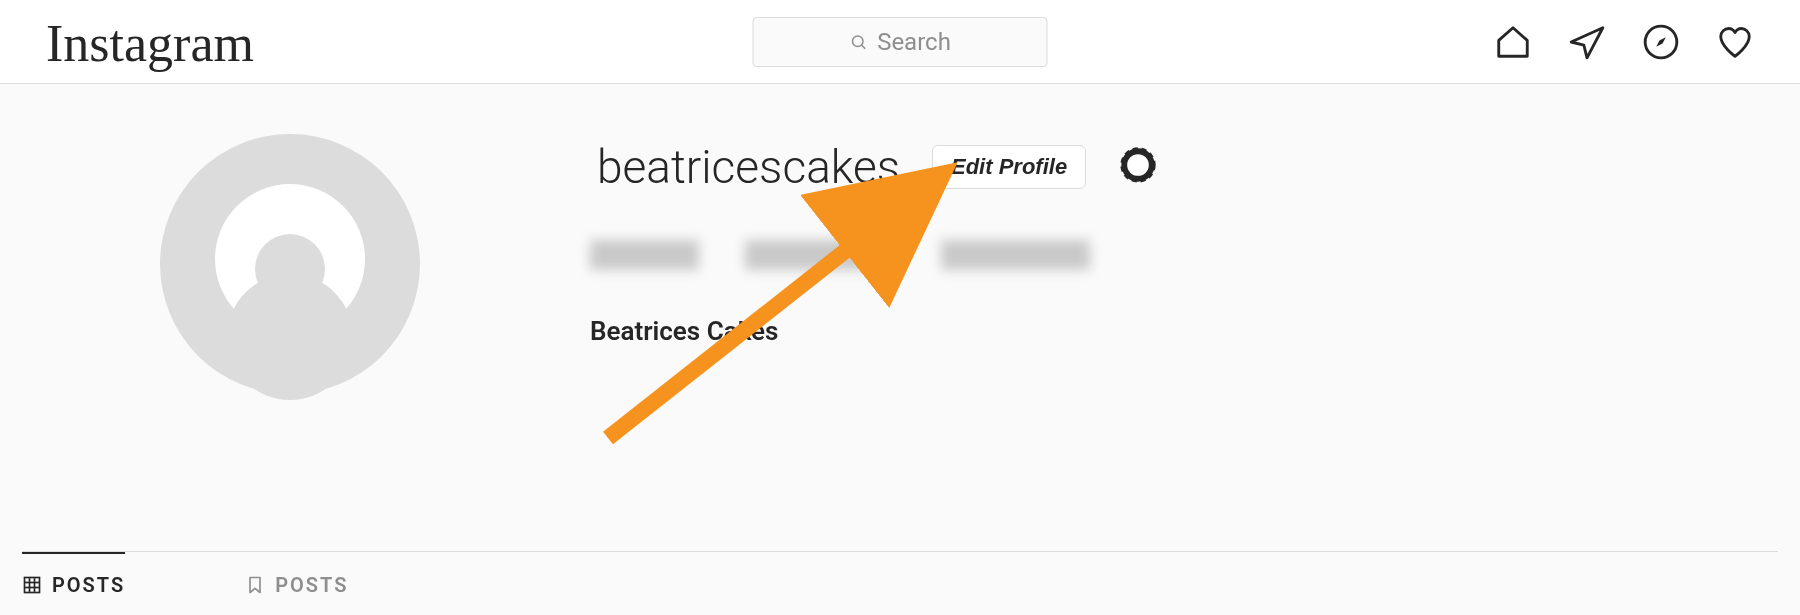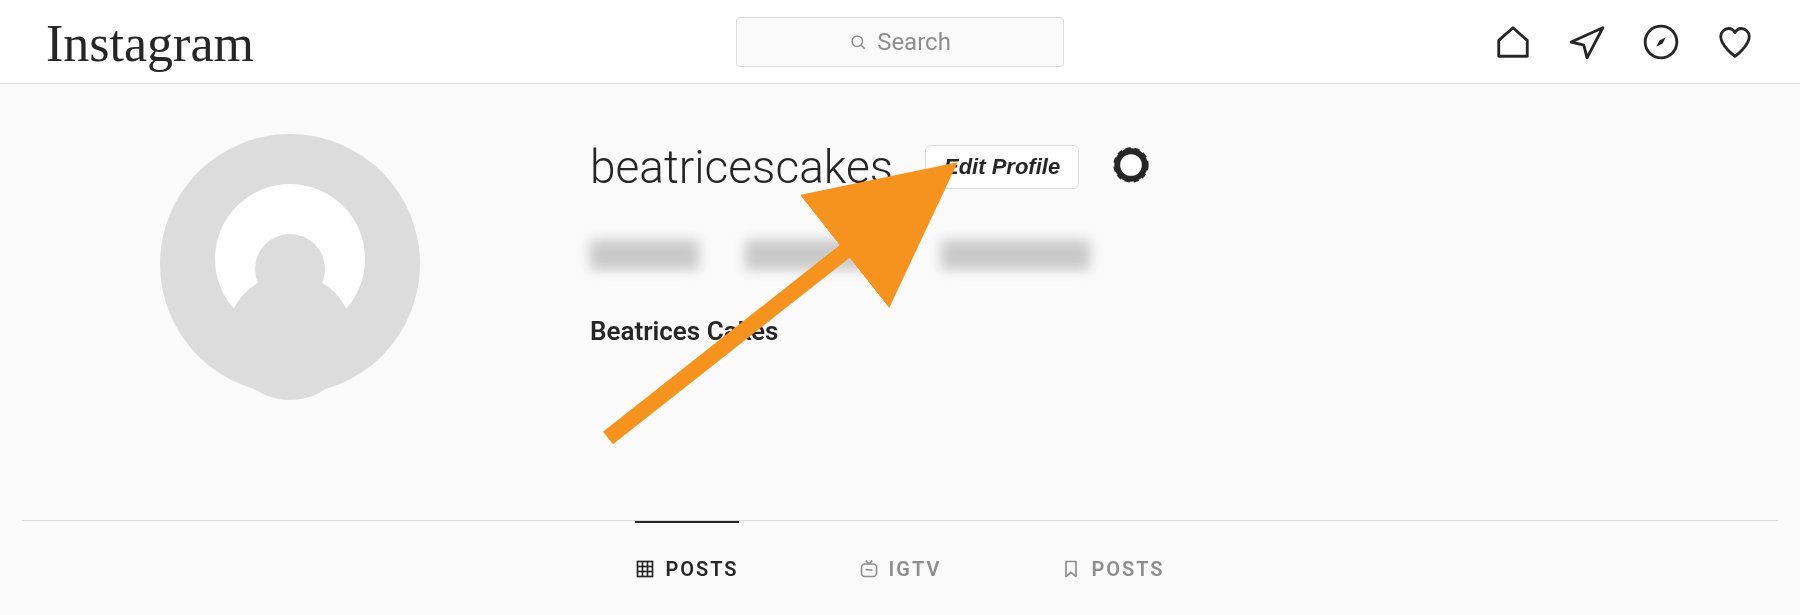--- a/index.html
+++ b/index.html
@@ -29,21 +29,21 @@
     font-weight: 500;
     color: #262626;
     line-height: 1;
     margin-left: 6px;
     margin-top: 4px;
   }
   .search-wrap {
     position: absolute;
     left: 50%;
     transform: translateX(-50%);
-    width: 328px;
+    width: 295px;
   }
   .search {
     width: 100%;
     height: 50px;
     background: #fafafa;
     border: 1px solid #dbdbdb;
     border-radius: 4px;
     display: flex;
     align-items: center;
     justify-content: center;
@@ -96,20 +96,21 @@
   }
 
   .info {
     margin-left: 170px;
     padding-top: 6px;
   }
   .row1 {
     display: flex;
     align-items: center;
     gap: 32px;
+    margin-left: 7px;
   }
   .username {
     font-size: 46px;
     font-weight: 300;
     color: #262626;
   }
   .edit-btn {
     border: 1px solid #dbdbdb;
     background: #ffffff;
     border-radius: 6px;
@@ -149,23 +150,22 @@
   
   .tabs-wrap {
     position:absolute;
     left:0; right:0;
     bottom: 0;
     padding: 0 22px;
   }
   .tabs-line{
     border-top:1px solid #dbdbdb;
     display:flex;
-    justify-content:center;
     gap: 120px;
-    height: 95px;
+    height: 64px;
     align-items:center;
   }
   .tab {
     display:flex;
     align-items:center;
     gap:10px;
     font-size: 20px;
     font-weight:600;
     letter-spacing: 2px;
     color:#8e8e8e;
@@ -265,28 +265,20 @@
         <rect x="3" y="3" width="18" height="18"></rect>
           <line x1="9" y1="3" x2="9" y2="21"></line>
           <line x1="15" y1="3" x2="15" y2="21"></line>
           <line x1="3" y1="9" x2="21" y2="9"></line>
           <line x1="3" y1="15" x2="21" y2="15"></line>
       </svg>
       <span>POSTS</span>
     </div>
     <div class="tab">
       <svg width="20" height="20" viewBox="0 0 24 24" fill="none" stroke="#8e8e8e" stroke-width="2" stroke-linejoin="round">
-        <rect x="3" y="6" width="18" height="15" rx="4"></rect>
-          <path d="M8 2 L12 6 L16 2"></path>
-          <path d="M8 13 C10 12 14 14 16 13"></path>
-      </svg>
-      <span>IGTV</span>
-    </div>
-    <div class="tab">
-      <svg width="20" height="20" viewBox="0 0 24 24" fill="none" stroke="#8e8e8e" stroke-width="2" stroke-linejoin="round">
         <path d="M6 3 H18 V21 L12 16 L6 21 Z"></path>
       </svg>
       <span>POSTS</span>
     </div>
   </div>
 </div>
 
 <svg class="arrow-svg" width="1800" height="615">
   <defs>
     <marker id="ahead" markerWidth="9" markerHeight="9" refX="6" refY="4.5" orient="auto">

